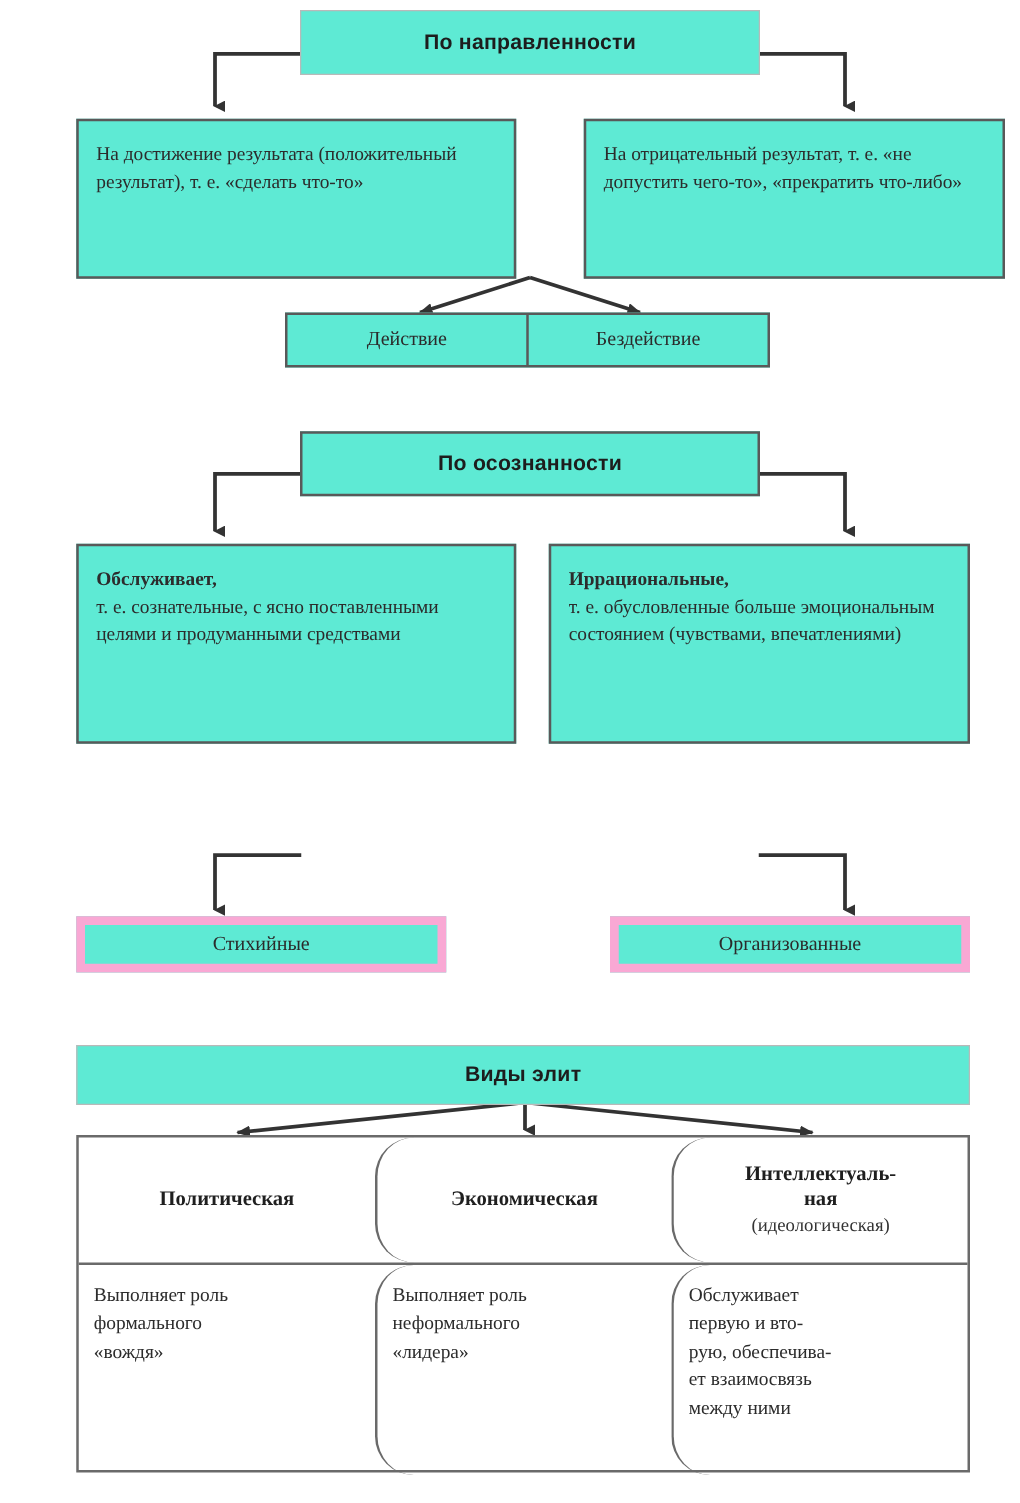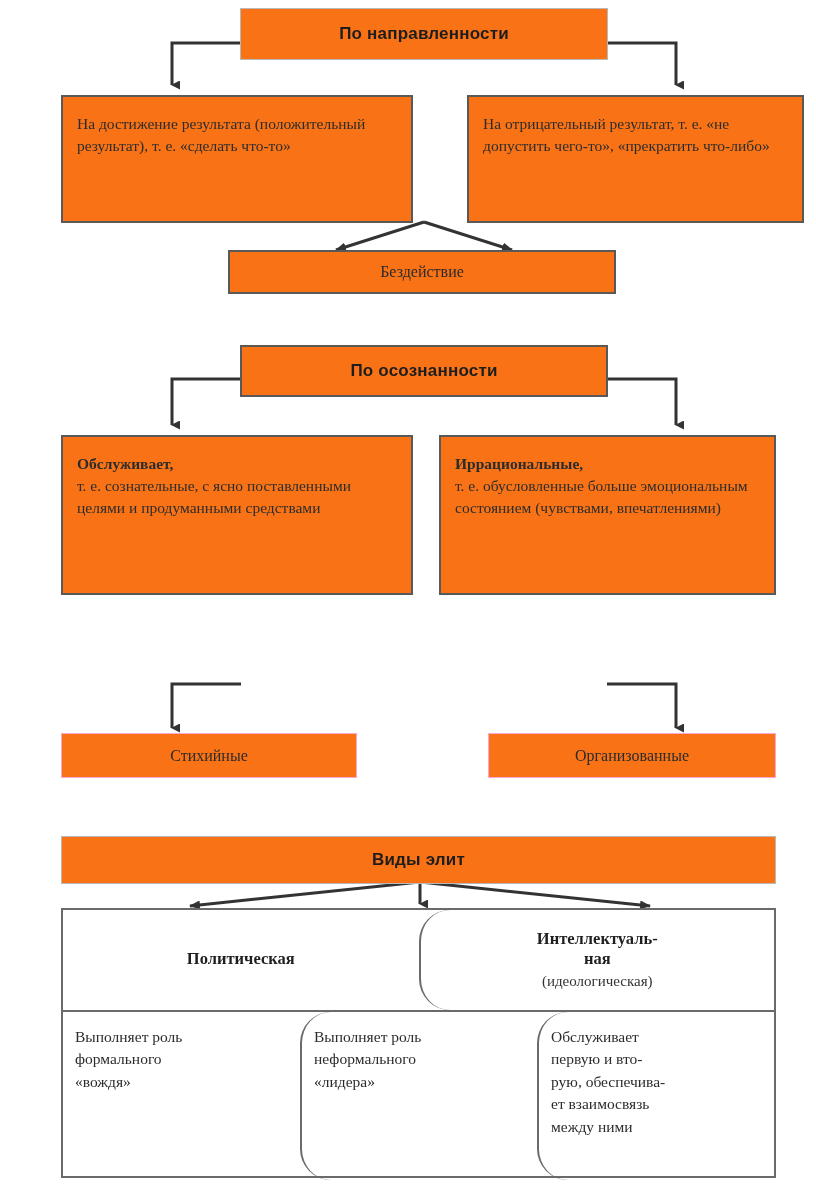--- a/index.html
+++ b/index.html
@@ -26,41 +26,41 @@
     position: absolute;
     left: 0; top: 0;
     width: 816px;
     height: 1202px;
     pointer-events: none;
     z-index: 1;
   }
   .node {
     position: absolute;
     box-sizing: border-box;
-    background: #f97316;
+    background: #5eead4;
     z-index: 2;
   }
   
   .header-box {
     border: 1px solid #b9b9b9;
     display: flex;
     align-items: center;
     justify-content: center;
     font-family: "Liberation Sans", "DejaVu Sans", sans-serif;
     font-weight: bold;
     font-size: 17px;
     letter-spacing: 0.2px;
     color: #1d1d1d;
   }
   
   .strong-box {
     border: 2px solid #595959;
   }
   .thin-box {
-    border: 1px solid #f9a8d4;
+    border: 7px solid #f9a8d4;
   }
   .para {
     padding: 16px 14px 10px 14px;
     font-size: 15.5px;
     line-height: 1.42;
     color: #2c2c2c;
     font-family: "Liberation Serif", "DejaVu Serif", serif;
   }
   .para .lead {
     font-weight: bold;
@@ -185,20 +185,23 @@
   <div class="node strong-box" style="left:61px; top:95px; width:352px; height:128px;">
     <div class="para">На достижение результата (положительный результат), т. е. «сделать что-то»</div>
   </div>
 
   <div class="node strong-box" style="left:439px; top:95px; width:337px; height:128px;margin-left:28px;">
     <div class="para">На отрицательный результат, т. е. «не допустить чего-то», «прекратить что-либо»</div>
   </div>
 
   <div class="node split-box" style="left:228px; top:250px; width:388px; height:44px;">
     <div class="cell">
+      <span>Действие</span>
+    </div>
+    <div class="cell">
       <span>Бездействие</span>
     </div>
   </div>
 
   <div class="node header-box strong-box" style="left:240px; top:345px; width:368px; height:52px;">
     <span>По осознанности</span>
   </div>
 
   <div class="node strong-box" style="left:61px; top:435px; width:352px; height:160px;">
     <div class="para">
@@ -224,20 +227,24 @@
   </div>
 
   <div class="node header-box" style="left:61px; top:836px; width:715px; height:48px;">
     <span>Виды элит</span>
   </div>
 
   <div class="elite-table" style="left:61px; top:908px; width:715px; height:270px;">
     <div class="elite-row head">
       <div class="elite-cell">
         <div class="elite-head-title" style="white-space:pre-line;">Политическая</div>
+        <div class="elite-head-sub"></div>
+      </div>
+      <div class="elite-cell">
+        <div class="elite-head-title" style="white-space:pre-line;">Экономическая</div>
         <div class="elite-head-sub"></div>
       </div>
       <div class="elite-cell">
         <div class="elite-head-title" style="white-space:pre-line;">Интеллектуаль-
 ная</div>
         <div class="elite-head-sub">(идеологическая)</div>
       </div>
     </div>
     <div class="elite-row body">
       <div class="elite-cell">

